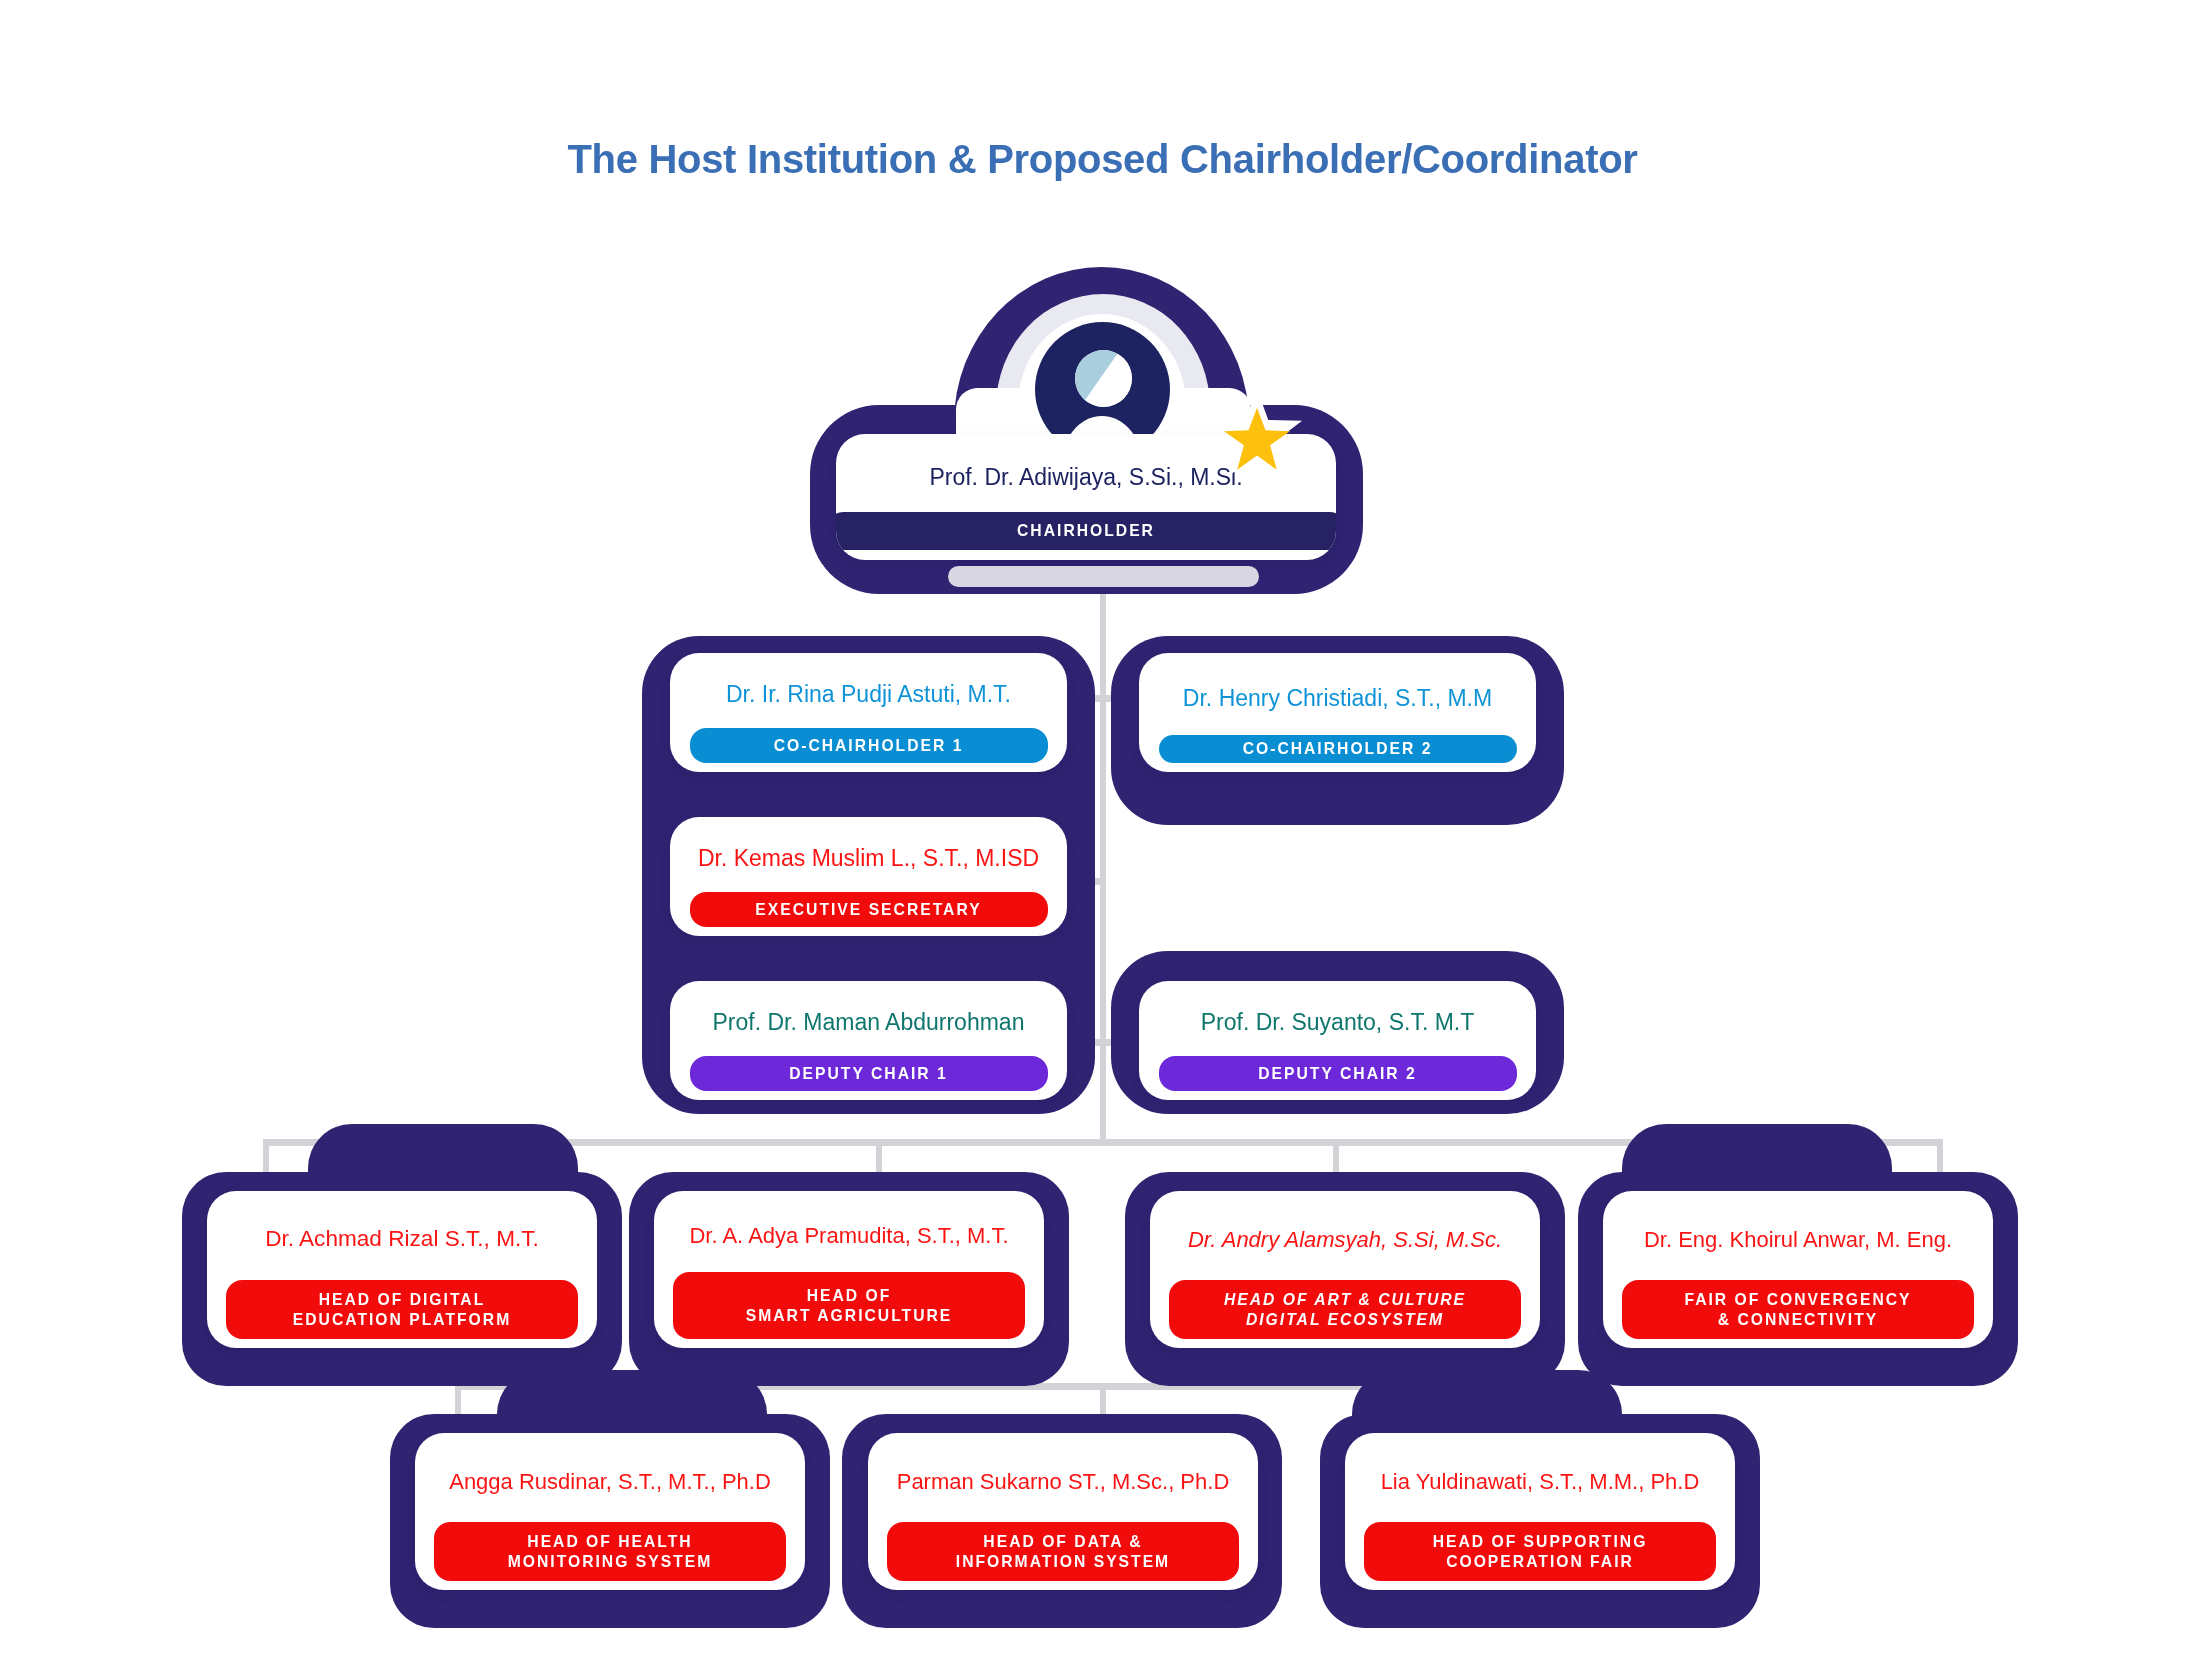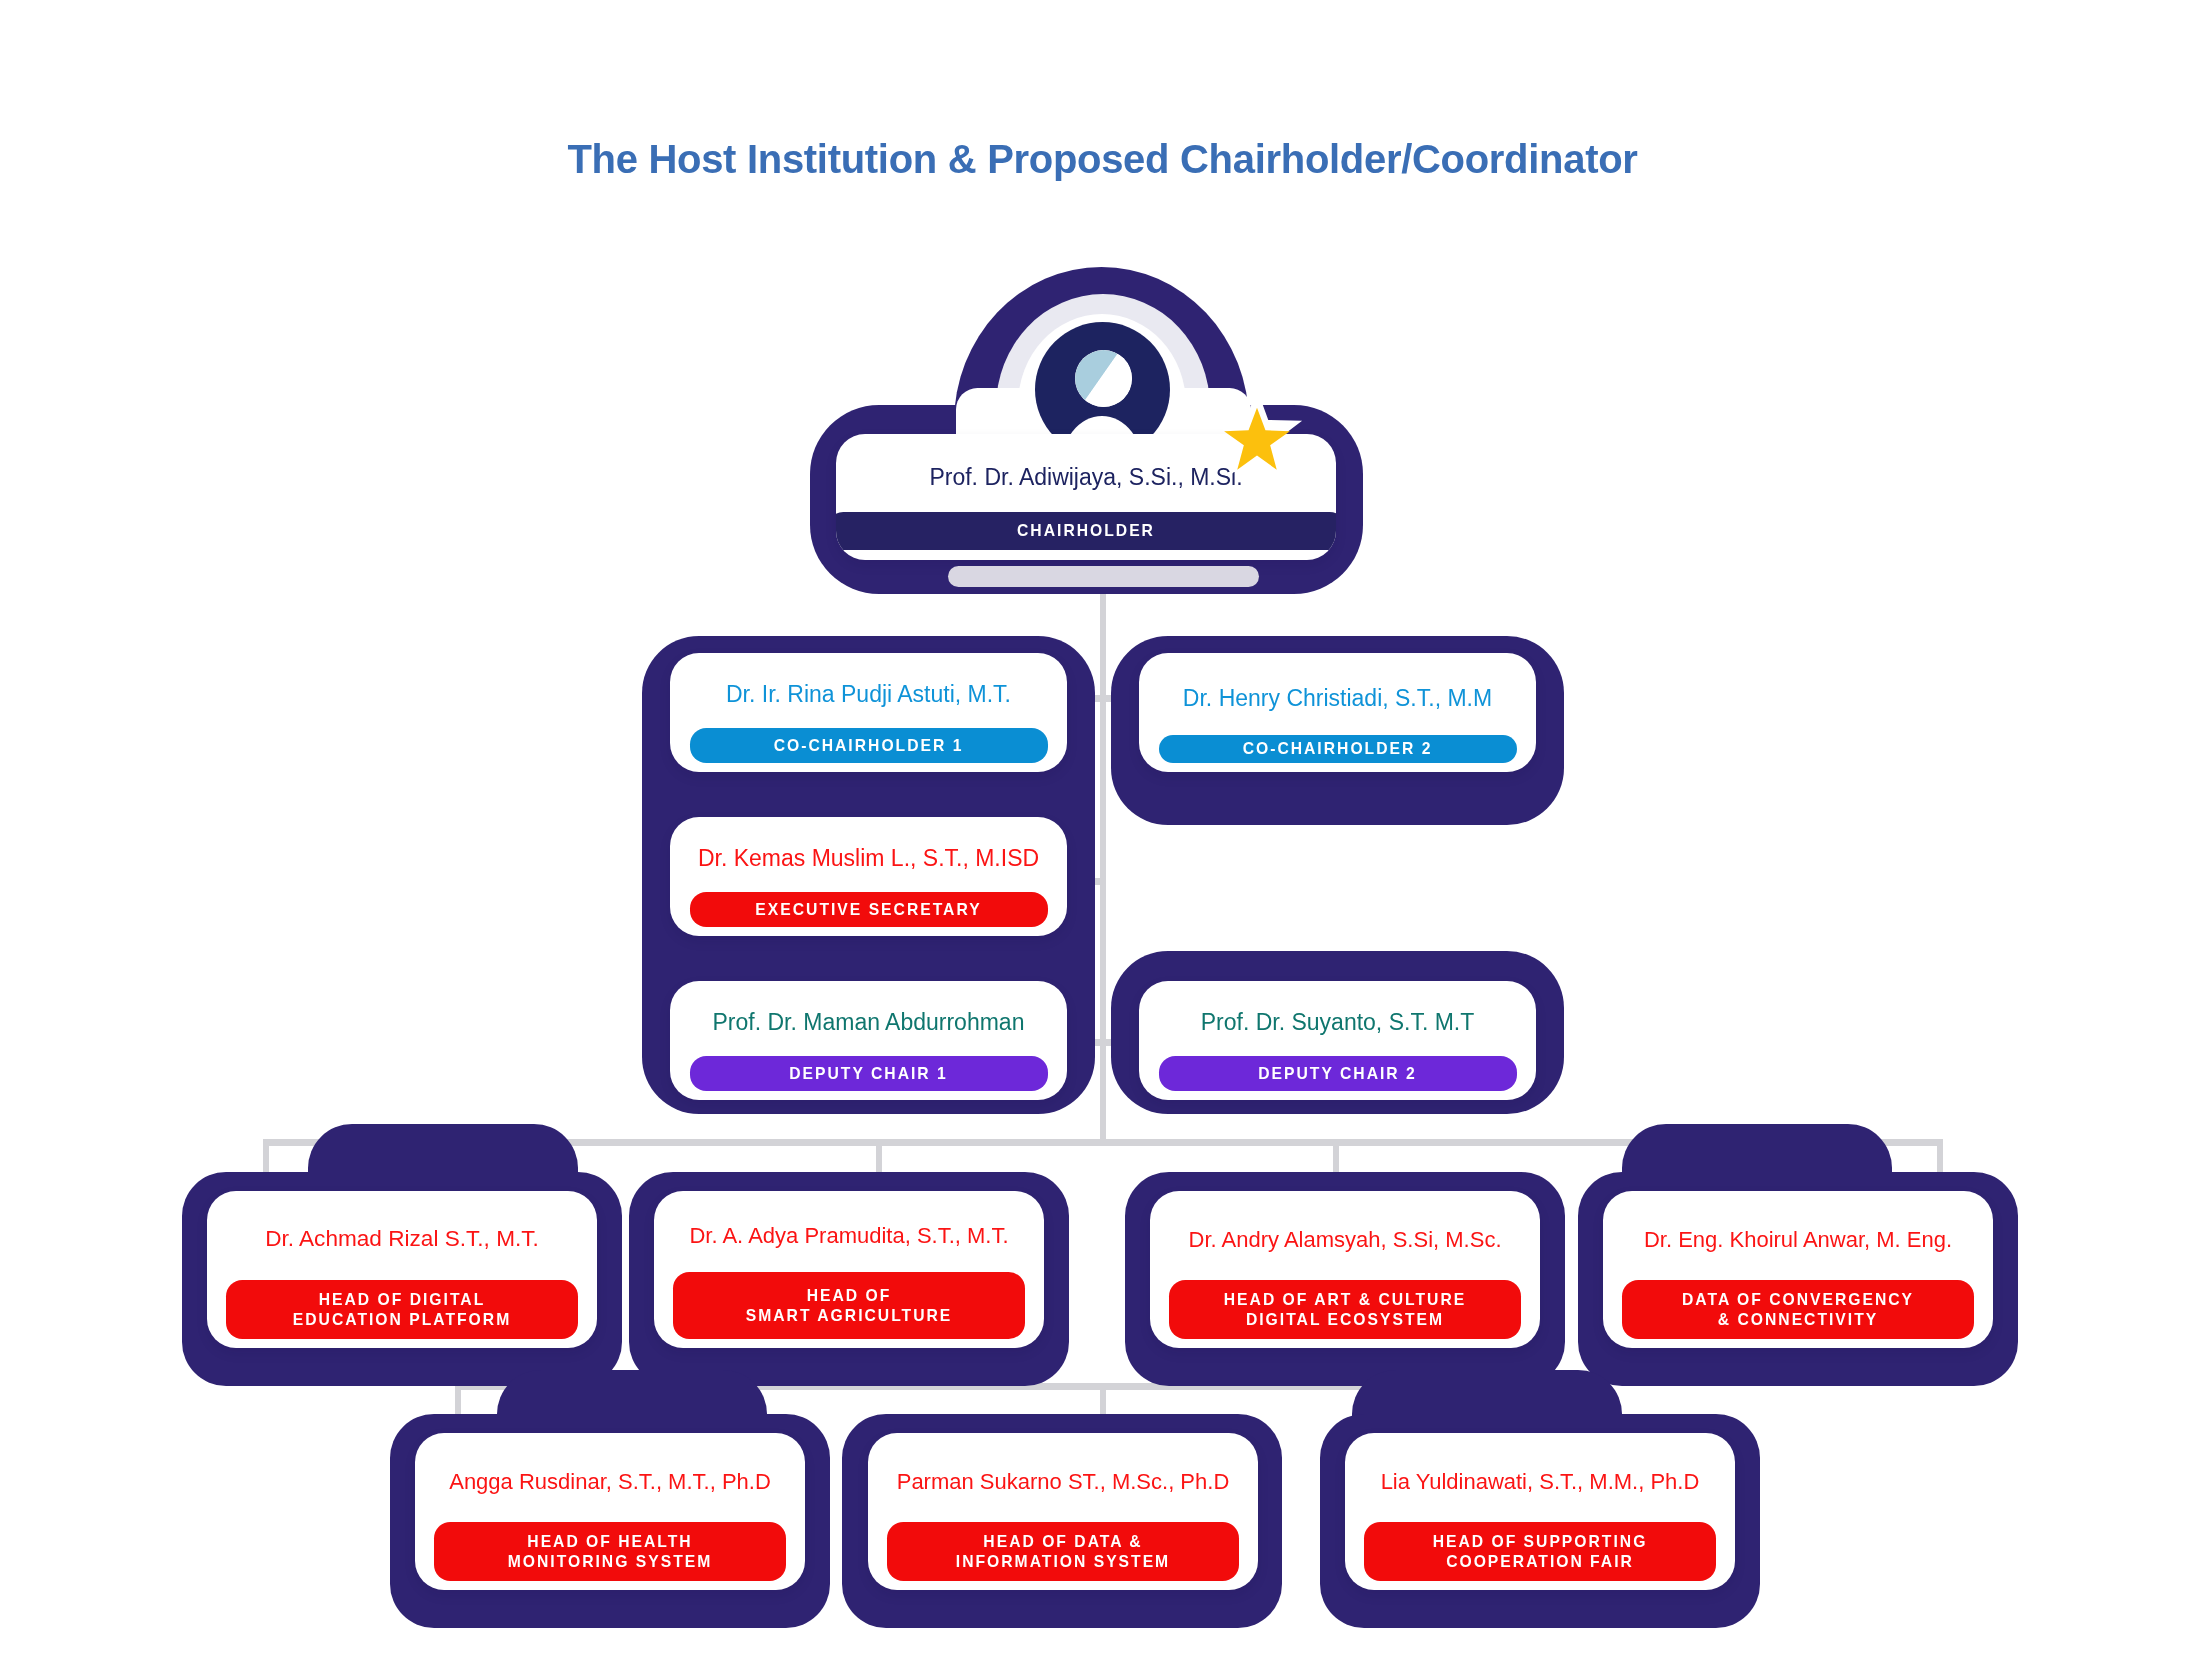--- a/index.html
+++ b/index.html
@@ -246,32 +246,32 @@
   </div>
 
   <div class="card c-red" style="left:654px;top:1191px;width:390px;height:157px;padding:7.5px 0 8.8px;">
     <div class="pname" style="font-size:22px;">Dr. A. Adya Pramudita, S.T., M.T.</div>
     <div class="prole" style="width:352px;height:67px;flex-direction:column;">
       <span>HEAD OF</span>
       <span>SMART AGRICULTURE</span>
     </div>
   </div>
 
-  <div class="card c-red" style="left:1150px;top:1191px;width:390px;height:157px;padding:7.5px 0 8.8px;">
+  <div class="card c-red" style="left:1150px;top:1191px;width:390px;height:157px;padding:7.5px 0 8.8px;font-style:italic;">
     <div class="pname" style="font-size:22px;">Dr. Andry Alamsyah, S.Si, M.Sc.</div>
     <div class="prole" style="width:352px;height:59px;flex-direction:column;">
       <span>HEAD OF ART &amp; CULTURE</span>
       <span>DIGITAL ECOSYSTEM</span>
     </div>
   </div>
 
   <div class="card c-red" style="left:1603px;top:1191px;width:390px;height:157px;padding:7.5px 0 8.8px;">
     <div class="pname" style="font-size:22px;">Dr. Eng. Khoirul Anwar, M. Eng.</div>
     <div class="prole" style="width:352px;height:59px;flex-direction:column;">
-      <span>DATA OF CONVERGENCY</span>
+      <span>FAIR OF CONVERGENCY</span>
       <span>&amp; CONNECTIVITY</span>
     </div>
   </div>
 
   <div class="card c-red" style="left:415px;top:1433px;width:390px;height:157px;padding:7.5px 0 8.8px;">
     <div class="pname" style="font-size:22px;">Angga Rusdinar, S.T., M.T., Ph.D</div>
     <div class="prole" style="width:352px;height:59px;flex-direction:column;">
       <span>HEAD OF HEALTH</span>
       <span>MONITORING SYSTEM</span>
     </div>

